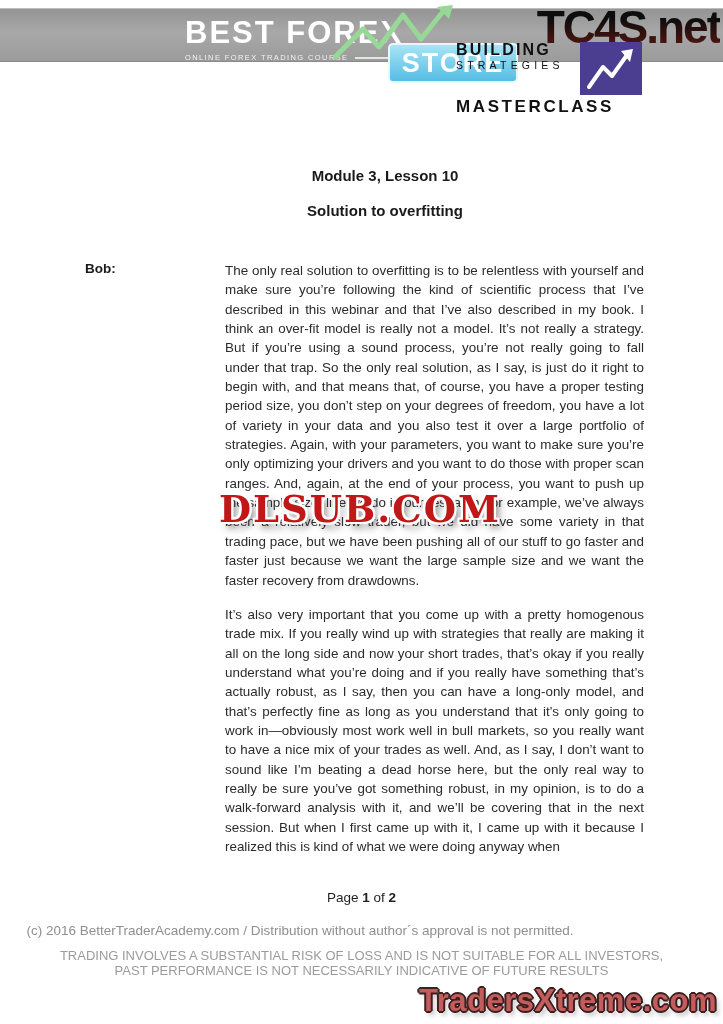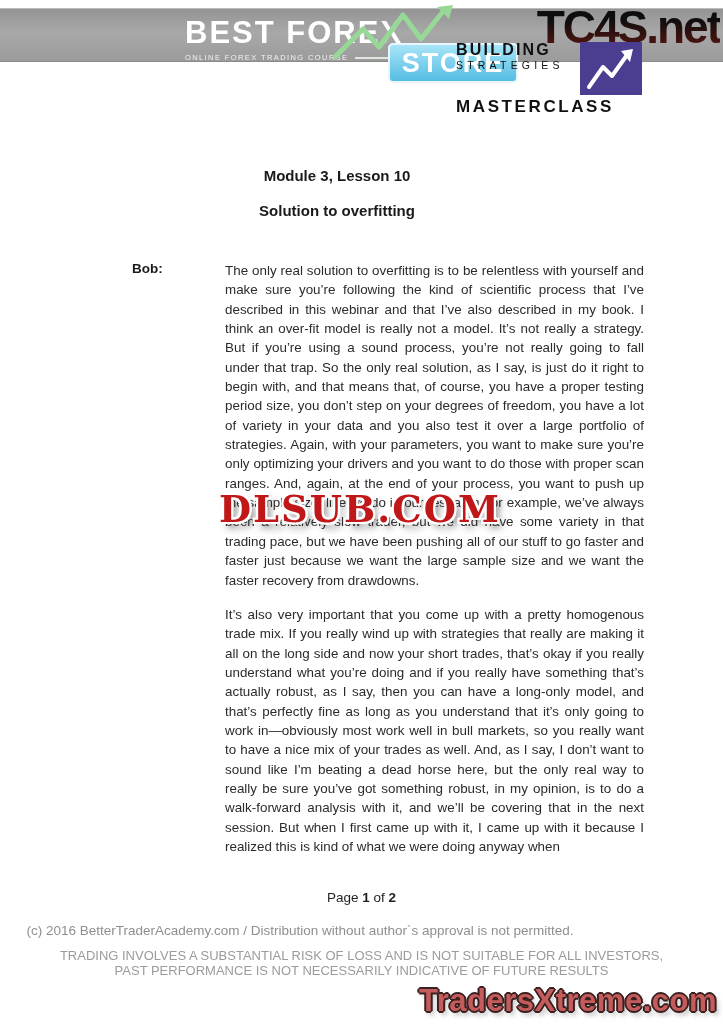--- a/index.html
+++ b/index.html
@@ -50,27 +50,27 @@
   .brm-building{font-size:16px;font-weight:bold;color:#111;letter-spacing:2.2px;line-height:16px;}
   .brm-robust{font-size:25px;font-weight:bold;color:#3d3a80;letter-spacing:1.5px;line-height:25px;}
   .brm-strategies{font-size:10.5px;color:#111;letter-spacing:4.2px;line-height:13px;margin-top:1px;}
   .brm-square{
     width:62px;height:53px;background:#4b3e91;margin-left:2px;
     display:flex;align-items:center;justify-content:center;
   }
   .brm-masterclass{font-size:17px;font-weight:bold;color:#111;letter-spacing:2.6px;margin-top:2px;white-space:nowrap;}
 
   
-  .doc-title{position:absolute;left:0;width:674px;text-align:center;font-weight:bold;font-size:15px;color:#1a1a1a;}
+  .doc-title{position:absolute;left:0;width:674px;text-align:center;font-weight:bold;font-size:15px;color:#1a1a1a;padding-left:48px;}
   .doc-title.l1{top:167px;}
   .doc-title.l2{top:202px;}
 
   
   .speaker{
-    position:absolute;left:85px;top:261px;font-size:13.5px;font-weight:bold;color:#1a1a1a;margin-left:47px;
+    position:absolute;left:85px;top:261px;font-size:13.5px;font-weight:bold;color:#1a1a1a;
   }
   .body-col{
     position:absolute;left:219px;top:261px;width:419px;
     font-size:13.4px;line-height:19.35px;text-align:justify;color:#2b2b2b;margin-left:6px;
   }
   .body-col p{margin:0 0 15px 0;}
 
   
   .dlsub{
     position:absolute;left:219px;top:487px;

